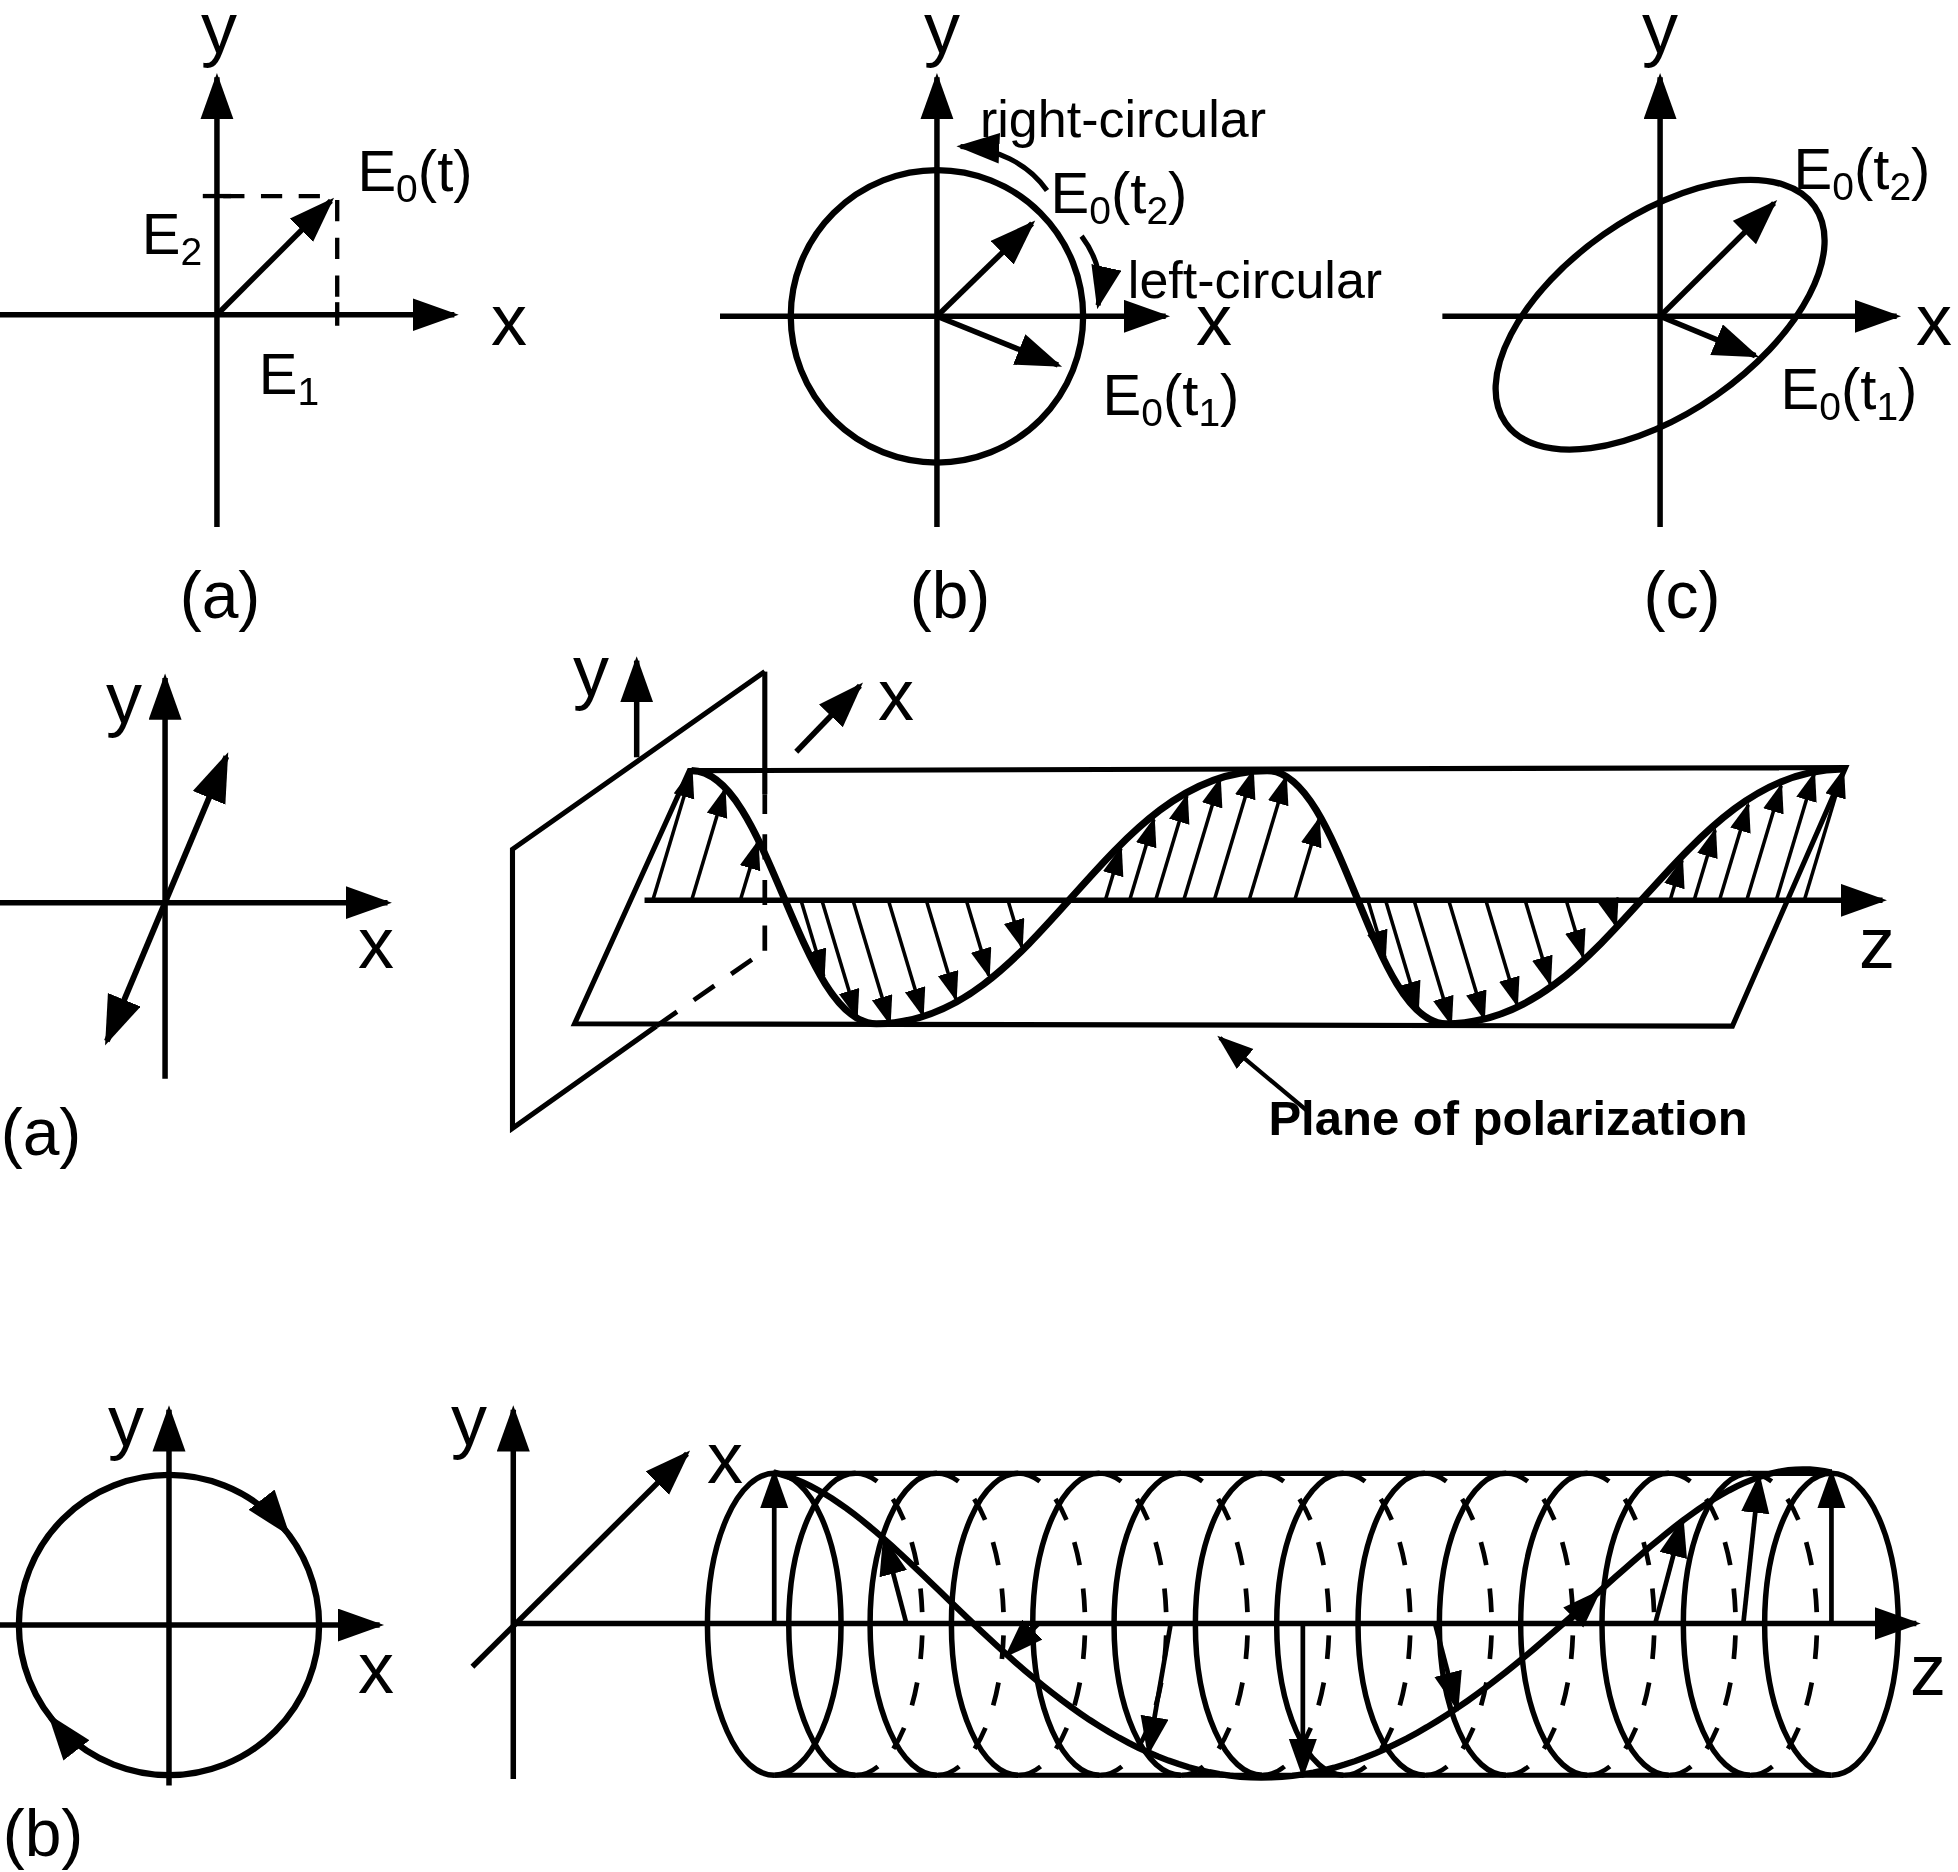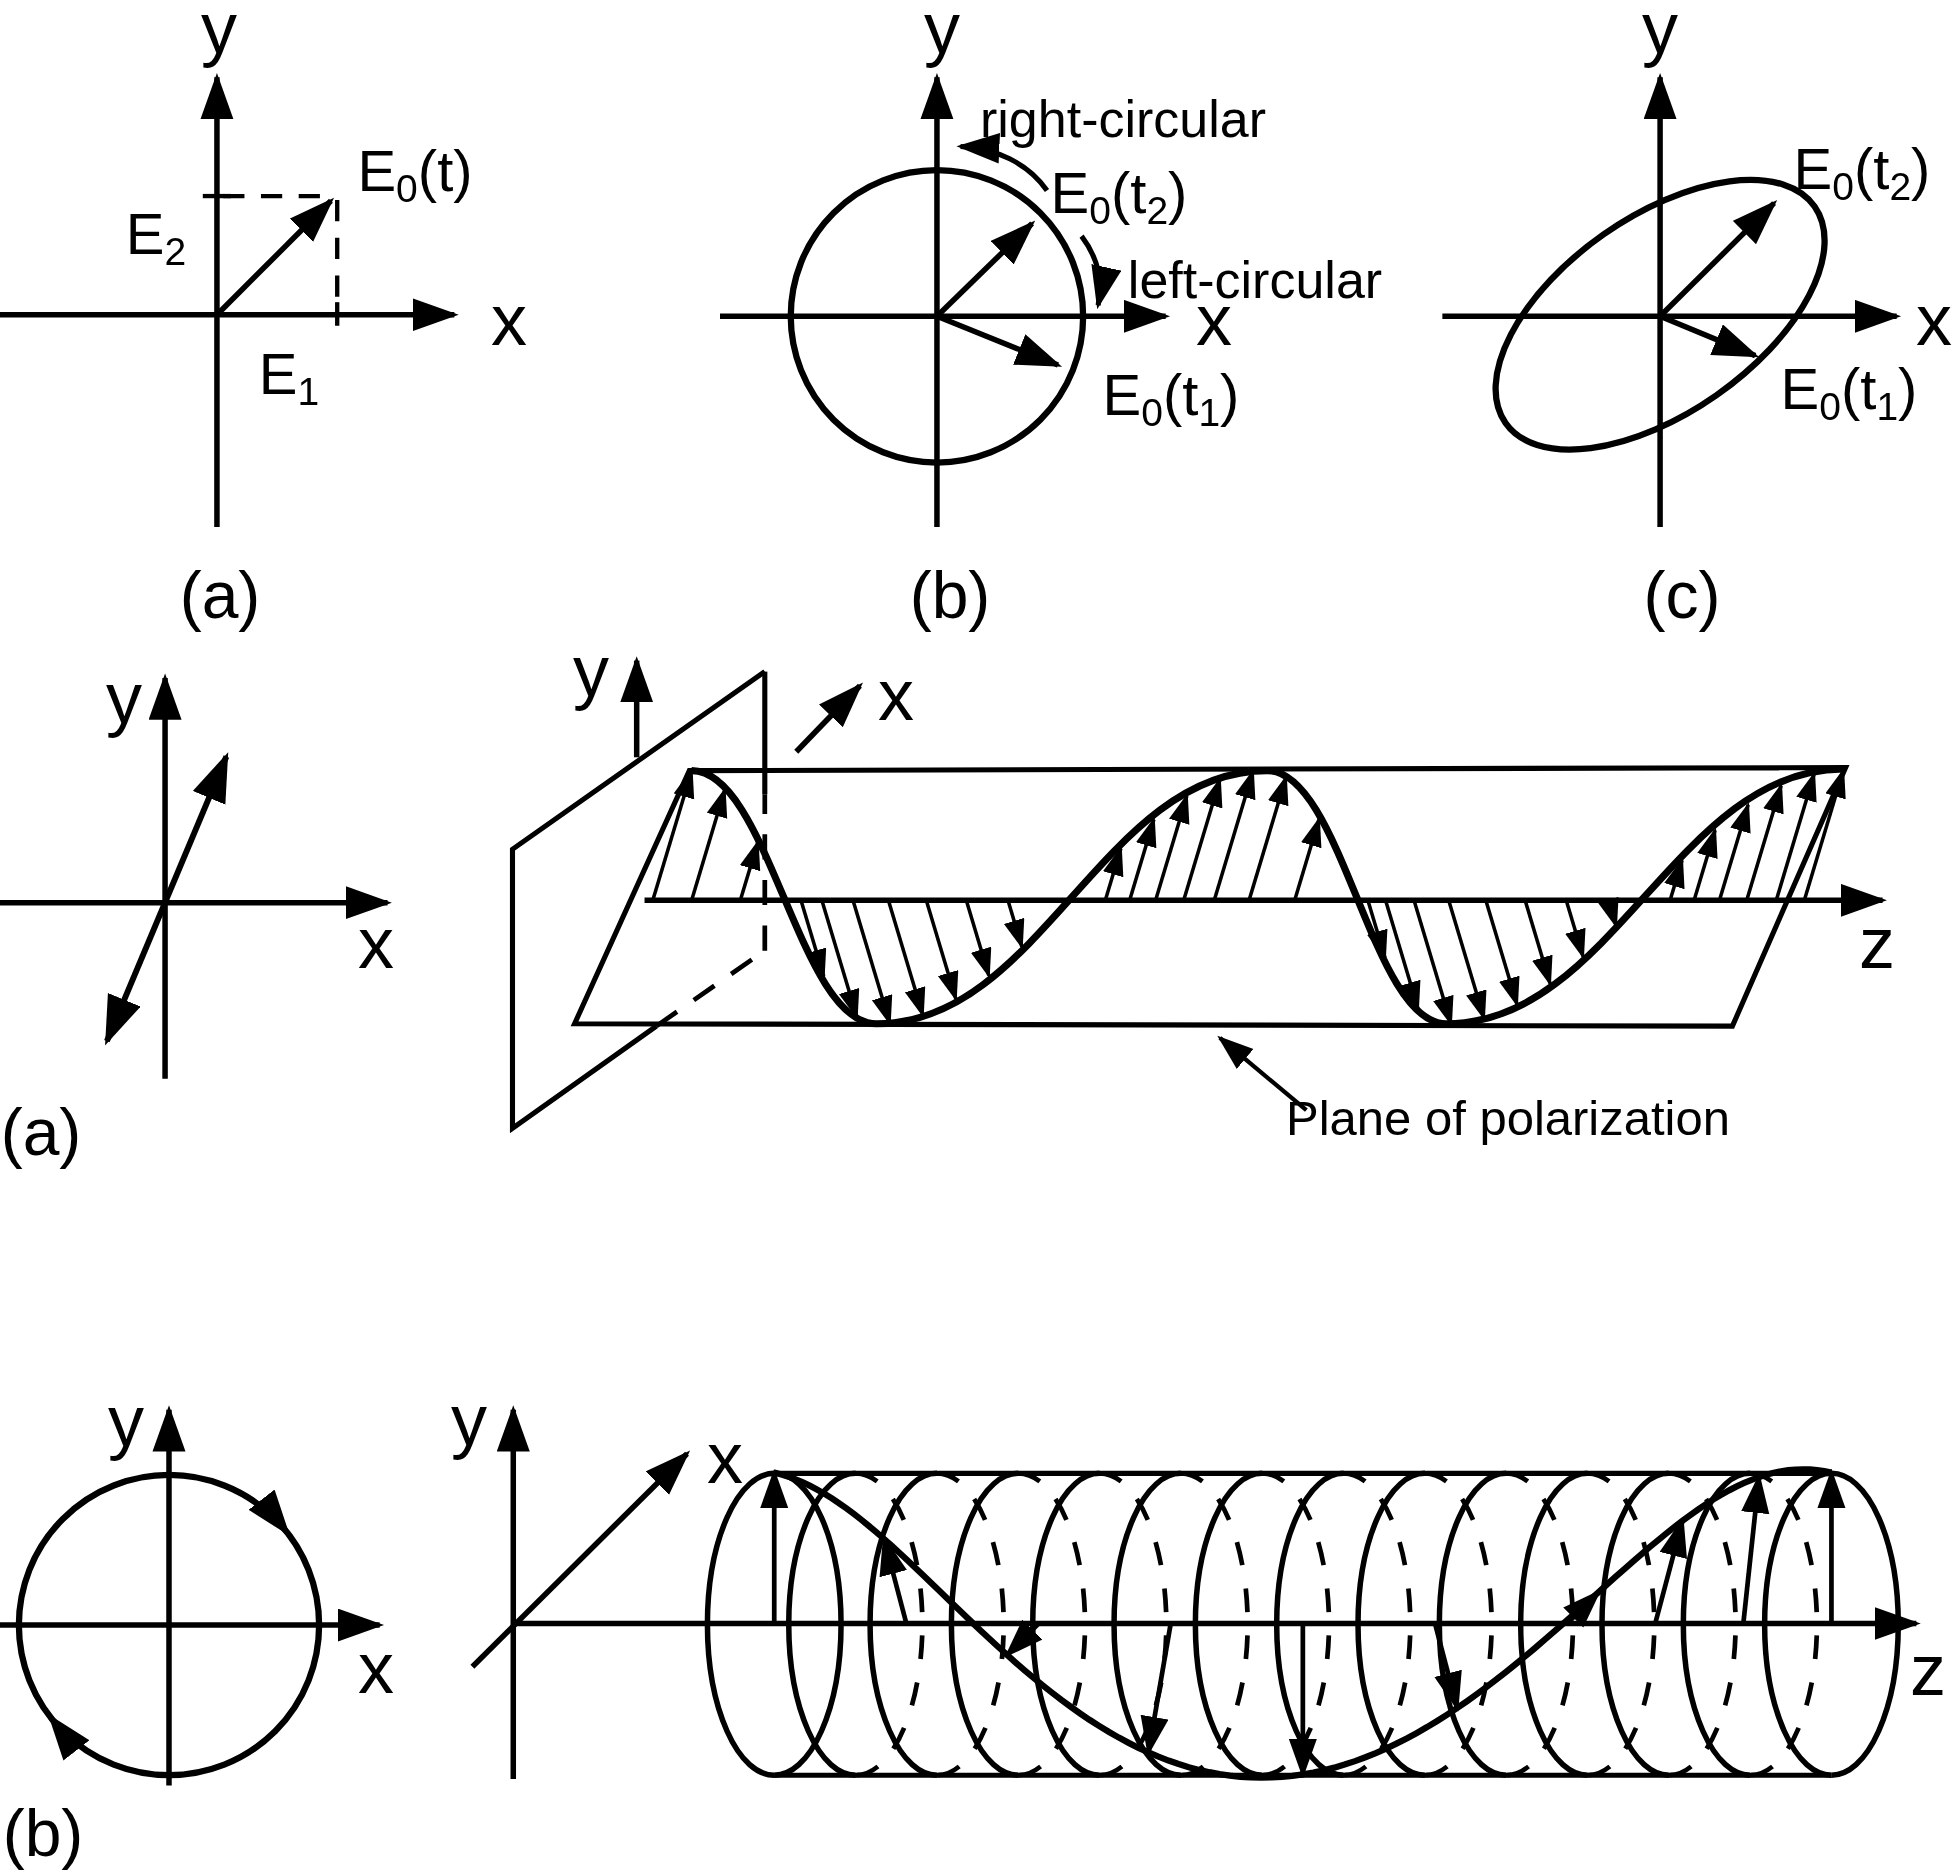--- a/index.html
+++ b/index.html
@@ -17,21 +17,21 @@
     transform:translate(-50%,-50%);
     white-space:nowrap;
     line-height:1;
     color:#000;
   }
   .axis{font-size:72px;}
   .panel{font-size:66px;}
   .elabel{font-size:58px;text-align:center;}
   .elabel .sub{font-size:39px;vertical-align:-0.28em;}
   .small{font-size:52px;}
-  .caption{font-size:49px;}
+  .caption{font-size:49px;font-weight:bold;}
 </style>
 </head>
 <body>
 
 <div class="canvas" style="background: rgb(255, 255, 255);">
 
 <svg width="1958" height="1873" viewBox="0 0 2491 2382">
   <defs>
     <marker id="ah" markerWidth="9.5" markerHeight="7" refX="7.6" refY="3" orient="auto-start-reverse" markerUnits="strokeWidth">
       <path d="M0,0 L8.4,3 L0,6 Z" fill="#000"></path>
@@ -174,21 +174,21 @@
           <line x1="2105.8" y1="2065" x2="2140.5" y2="1934.4" stroke-width="6" marker-end="url(#ah)" stroke="#000000" fill="none"></line>
           <line x1="2217.9" y1="2065" x2="2237.9" y2="1878.7" stroke-width="6" marker-end="url(#ah)" stroke="#000000" fill="none"></line>
           <line x1="2330.0" y1="2065" x2="2330.0" y2="1873.0" stroke-width="6" marker-end="url(#ah)" stroke="#000000" fill="none"></line>
         </g>
   </g>
 </svg>
 
 <div class="lbl axis" style="left:219px;top:27.5px">y</div>
 <div class="lbl axis" style="left:509px;top:320px">x</div>
 <div class="lbl elabel" style="left:415px;top:175px"><span>E</span><span class="sub">0</span><span>(t)</span></div>
-<div class="lbl elabel" style="left:156px;top:238px"><span>E</span><span class="sub">2</span></div>
+<div class="lbl elabel" style="left:172px;top:238px"><span>E</span><span class="sub">2</span></div>
 <div class="lbl elabel" style="left:289px;top:378px"><span>E</span><span class="sub">1</span></div>
 <div class="lbl panel" style="left:220px;top:595px">(a)</div>
 
 <div class="lbl axis" style="left:942px;top:27.5px">y</div>
 <div class="lbl axis" style="left:1214px;top:320px">x</div>
 <div class="lbl small" style="left:1123px;top:119px">right-circular</div>
 <div class="lbl small" style="left:1255px;top:280px">left-circular</div>
 <div class="lbl elabel" style="left:1119px;top:197px"><span>E</span><span class="sub">0</span><span>(t</span><span class="sub">2</span><span>)</span></div>
 <div class="lbl elabel" style="left:1171px;top:399px"><span>E</span><span class="sub">0</span><span>(t</span><span class="sub">1</span><span>)</span></div>
 <div class="lbl panel" style="left:950px;top:595px">(b)</div>

